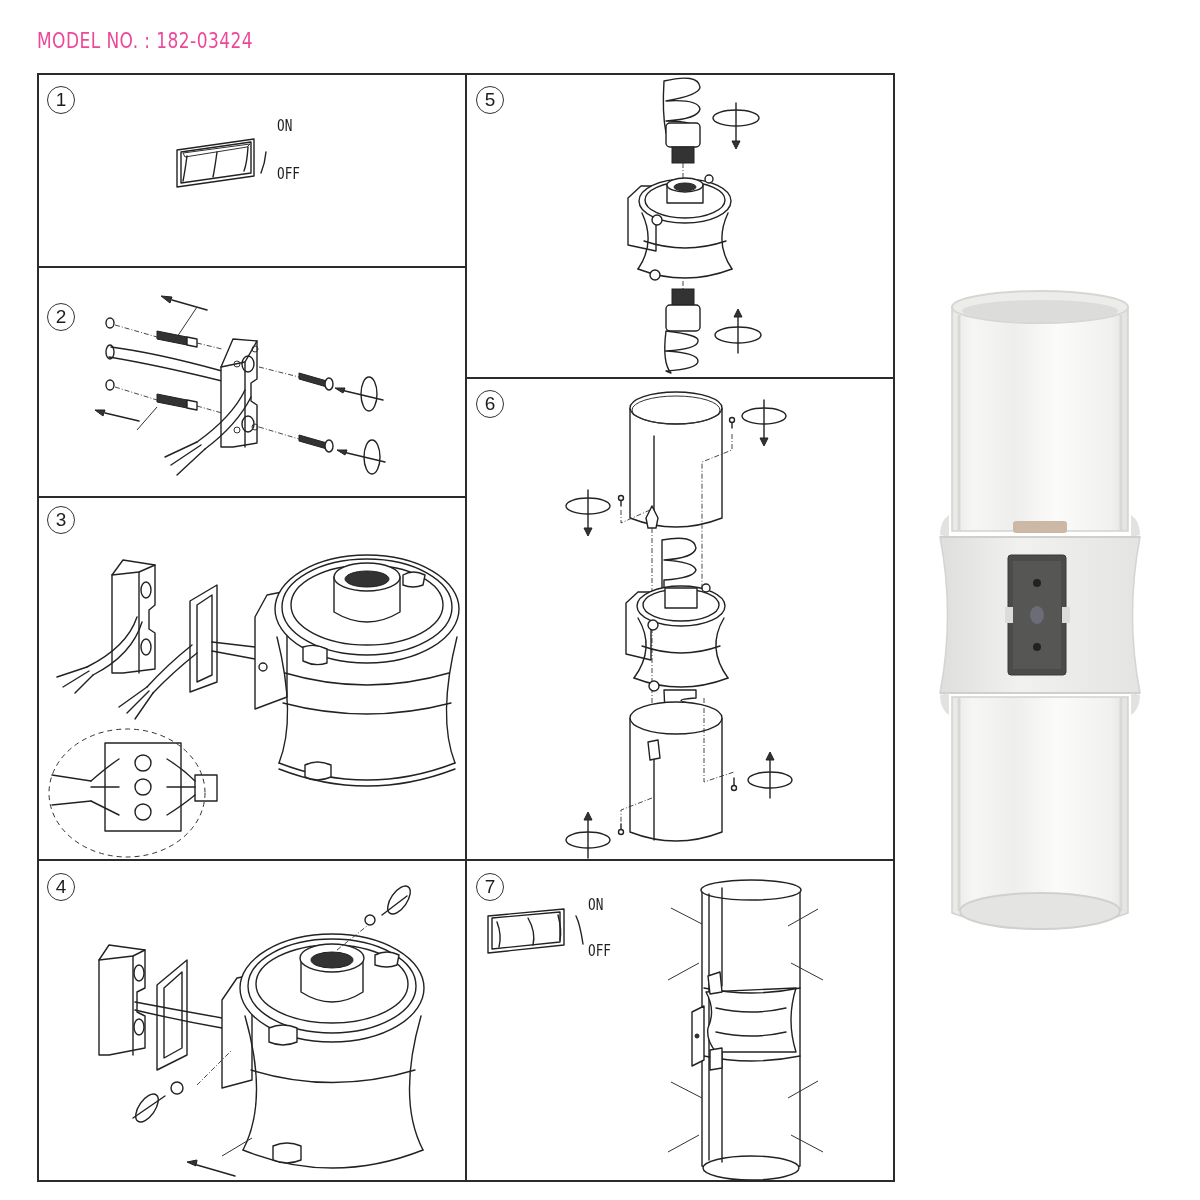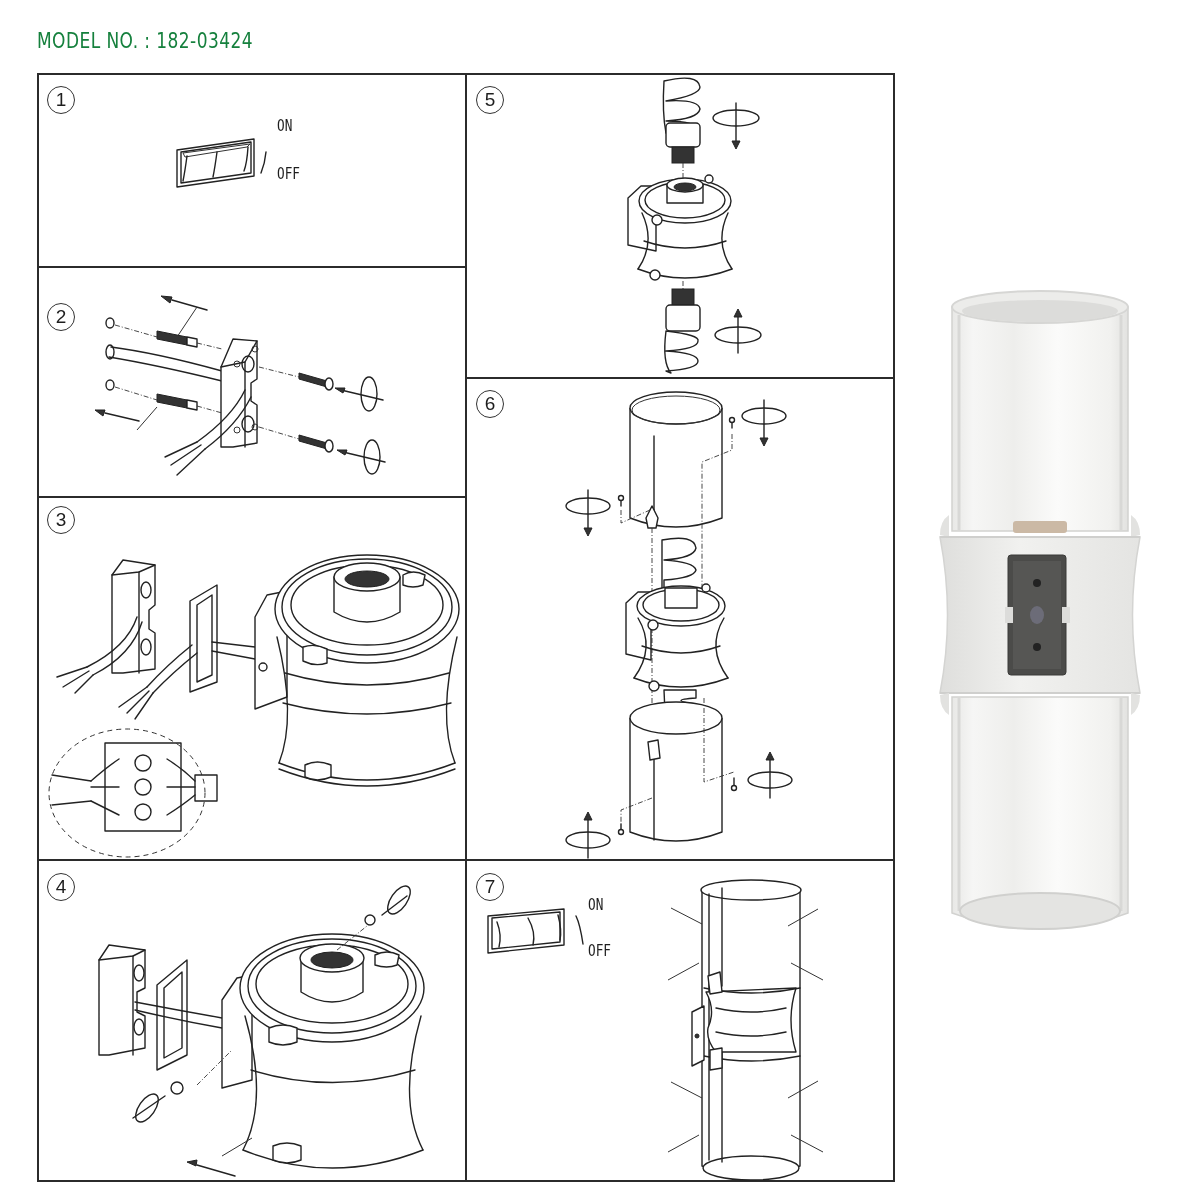--- a/index.html
+++ b/index.html
@@ -1,19 +1,19 @@
 <!DOCTYPE html>
 <html><head>
 <meta charset="utf-8">
 <style>
   html, body { margin:0; padding:0; background:#ffffff; }
   body { width:1200px; height:1200px; position:relative; overflow:hidden;
          font-family:"DejaVu Sans", sans-serif; color:#1e1e1e; }
   .model { position:absolute; left:37px; top:28px; font-family:"DejaVu Sans", sans-serif;
-           font-size:22px; letter-spacing:0.5px; color:#15803d; font-stretch:condensed; }
+           font-size:22px; letter-spacing:0.5px; color:#ec4899; font-stretch:condensed; }
   .model span { display:inline-block; transform:scaleX(0.86); transform-origin:left center; white-space:nowrap; }
   .frame { position:absolute; left:37px; top:73px; width:858px; height:1109px;
            border:2px solid #2b2b2b; box-sizing:border-box; }
   .panel { position:absolute; box-sizing:border-box; }
   .hline { position:absolute; height:2px; background:#2b2b2b; }
   .vline { position:absolute; width:2px; background:#2b2b2b; }
   .step-num { position:absolute; width:26px; height:26px; border:1.3px solid #333; border-radius:50%;
               font-size:19px; line-height:26px; text-align:center; color:#1e1e1e;
               font-family:"Liberation Sans", sans-serif; background:#fff; }
   .lbl { position:absolute; font-family:"DejaVu Sans Mono", monospace; font-size:15px; color:#1e1e1e;

